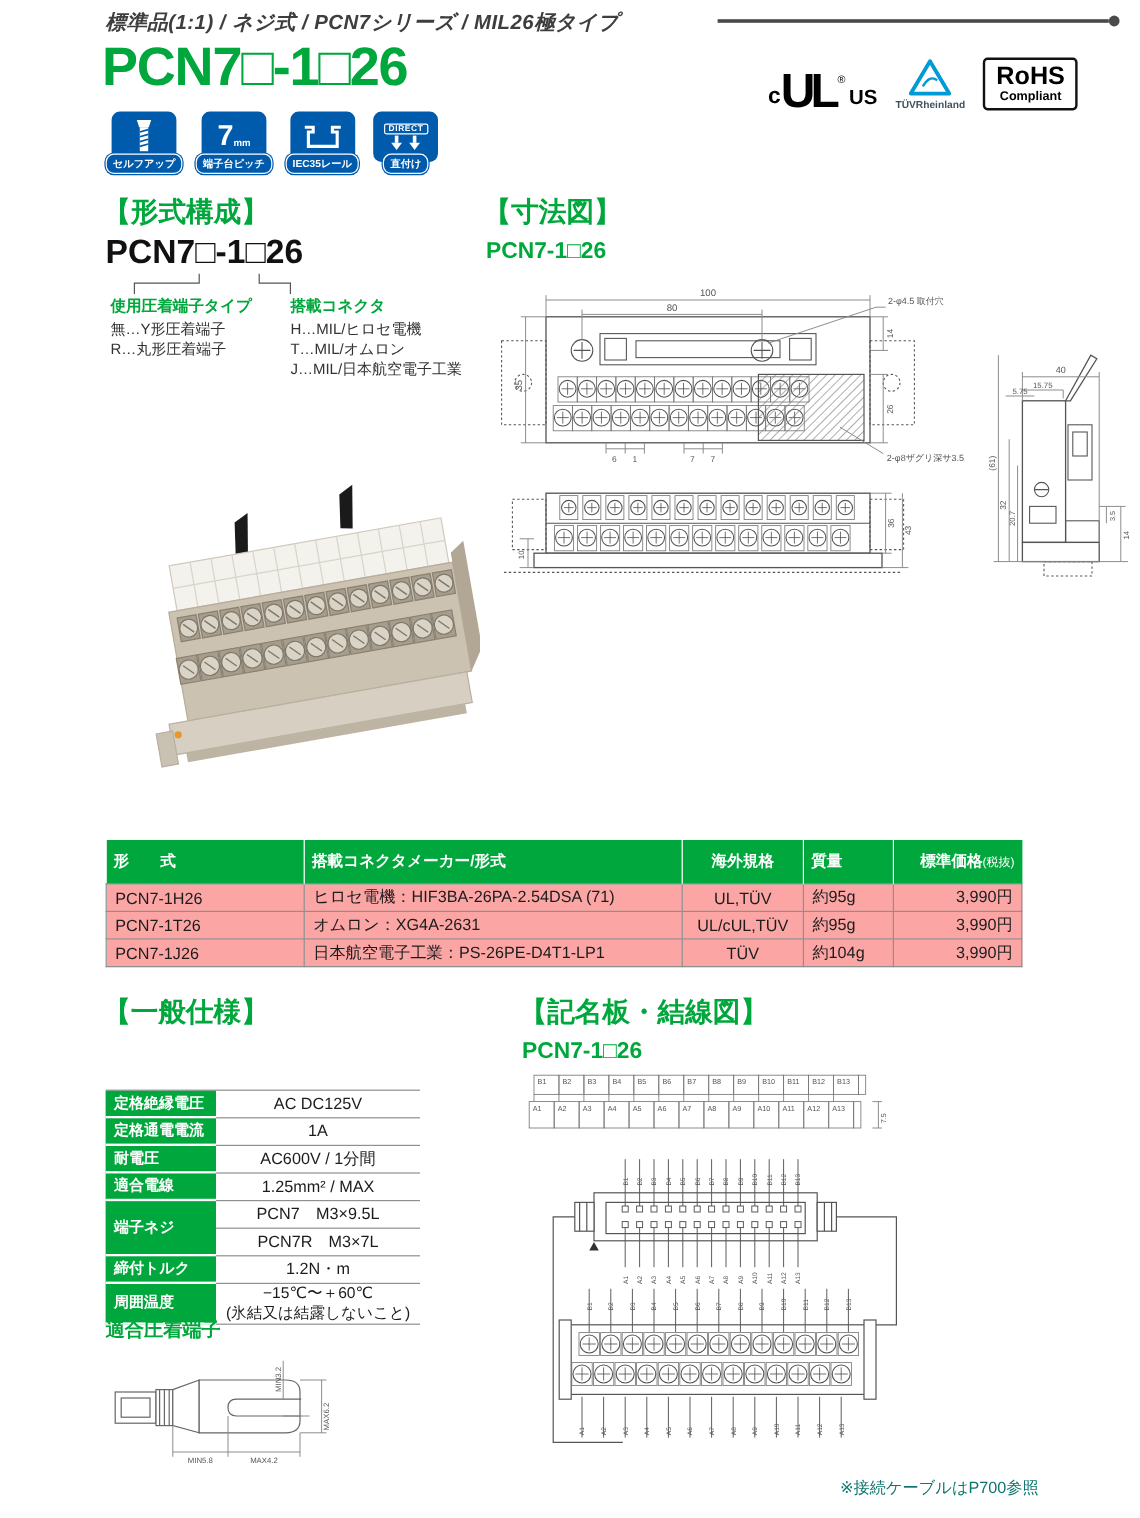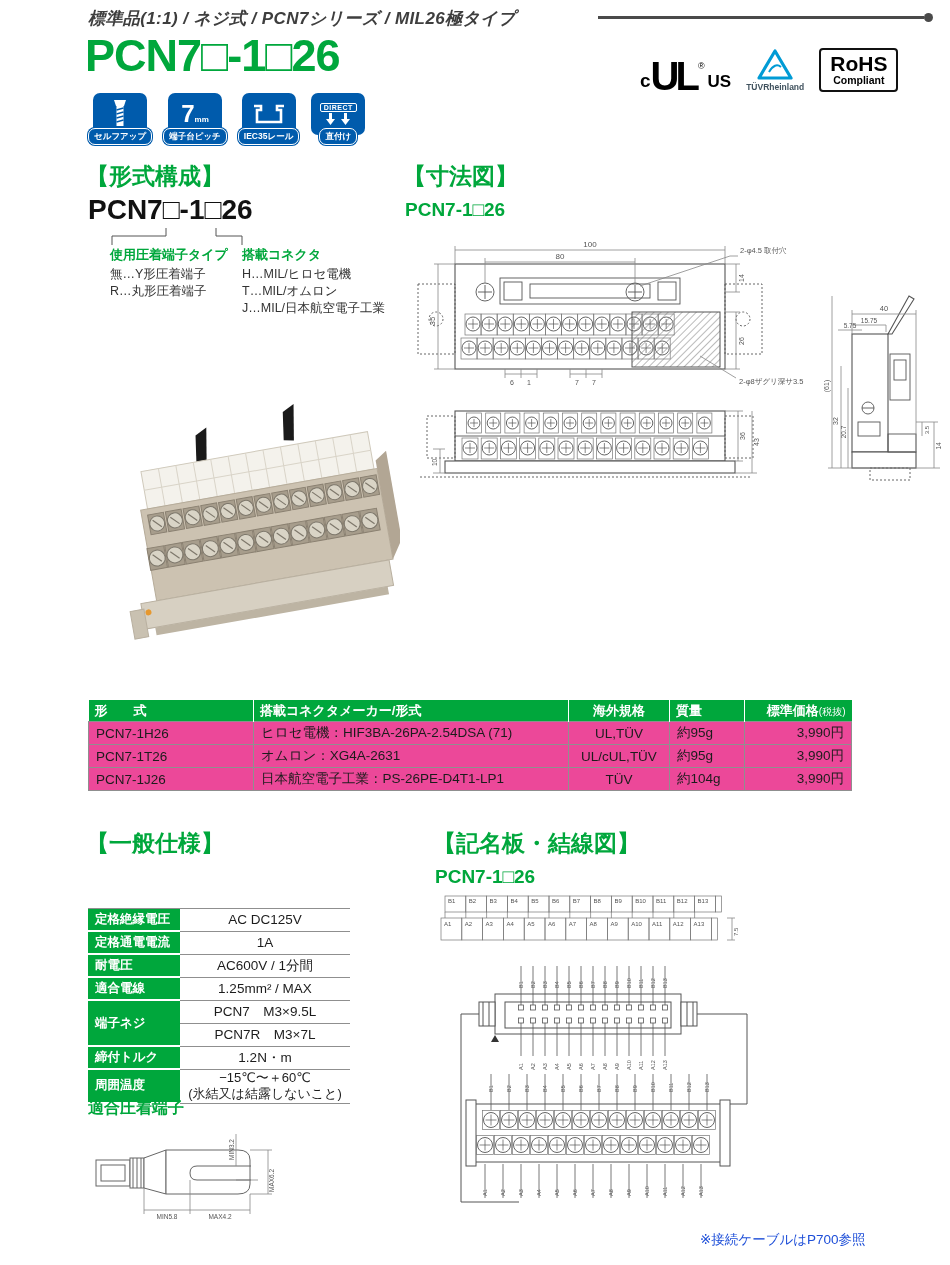--- a/index.html
+++ b/index.html
@@ -33,40 +33,40 @@
   .direct-box{border:1.5px solid #fff;color:#fff;font-size:7px;font-weight:800;padding:0 3px;border-radius:2px;letter-spacing:.5px;}
   
   .h-green{font-size:23px;font-weight:800;color:var(--green);}
   .sub-green{font-size:19px;font-weight:800;color:var(--green);}
   .h-small-green{font-size:16px;font-weight:800;color:var(--green);}
   .model-big{left:88px;top:194px;font-size:28px;font-weight:900;color:#111;letter-spacing:0;}
   .callout-title{font-size:13px;font-weight:800;color:var(--green);margin-bottom:2px;}
   .callout-item{font-size:12.5px;color:#333;line-height:17px;}
   
   .sel-table{left:88px;top:700px;border-collapse:collapse;}
-  .sel-table th{background:var(--green);color:#fff;font-size:13px;font-weight:bold;height:21px;border-right:1.5px solid #fff;padding:0 6px;margin-left:28px;}
+  .sel-table th{background:var(--green);color:#fff;font-size:13px;font-weight:bold;height:36px;border-right:1.5px solid #fff;padding:0 6px;margin-left:28px;}
   .sel-table th:last-child{border-right:0;}
-  .sel-table td{border:1px solid #8f8f8f;font-size:13.5px;color:#1c1c1c;height:22px;padding:0 7px;background:#ec4899;}
+  .sel-table td{border:1px solid #8f8f8f;font-size:13.5px;color:#1c1c1c;height:22px;padding:0 7px;background:#fca5a5;}
   .th-note{font-size:10px;font-weight:normal;text-align:center;}
   .c-model{width:150px;text-align:left;}
   .c-connector{width:300px;text-align:left;}
   .c-standards{width:86px;text-align:center;}
   .c-weight{width:60px;text-align:left;}
   .c-price{width:92px;text-align:right;}
   
   .spec-table{left:88px;top:866px;width:262px;border-top:1px solid #8f8f8f;margin-top:42px;}
   .spec-row{display:flex;}
   .spec-label{width:92px;background:var(--green);color:#fff;font-size:12.5px;font-weight:bold;display:flex;align-items:center;padding-left:7px;box-sizing:border-box;border-bottom:2px solid #fff;}
   .spec-value{flex:1;display:flex;flex-direction:column;justify-content:center;align-items:center;font-size:13.5px;color:#1c1c1c;border-bottom:1px solid #8f8f8f;min-height:23px;box-sizing:border-box;}
   .spec-line{line-height:1.25;}
   .spec-value.divided{padding:0;}
   .divided .spec-line{width:100%;height:22px;display:flex;align-items:center;justify-content:center;}
   .divided .spec-line + .spec-line{border-top:1px solid #8f8f8f;}
   .stacked .spec-line{font-size:13px;}
-  .footer-note{left:700px;top:1231px;font-size:13.5px;color:#1d4ed8;}
+  .footer-note{left:700px;top:1231px;font-size:13.5px;color:#0f766e;}
   svg text{font-family:"Liberation Sans","DejaVu Sans",sans-serif;fill:#555;}
   .dl{stroke:#888;stroke-width:.8;fill:none;}
   .bd{stroke:#555;stroke-width:1.1;fill:#fff;}
   .bd2{stroke:#555;stroke-width:.9;fill:none;}
   .dash{stroke-dasharray:2 2;}
 </style>
 </head>
 <body>
 
 <div id="page">
@@ -146,21 +146,21 @@
   </div>
 
   <div class="abs h-green" style="left:86px;top:161px;">【形式構成】</div>
   <div class="abs model-big">PCN7□-1□26</div>
   <svg class="abs" style="left:110px;top:228px;" width="150" height="18" viewBox="0 0 150 18">
     <g stroke="#555" stroke-width="1" fill="none">
       <polyline points="56,0 56,8 2,8 2,17"></polyline>
       <polyline points="106,0 106,8 132,8 132,17"></polyline>
     </g>
   </svg>
-  <div class="abs" style="left:110px;top:246px;">
+  <div class="abs" style="left:92px;top:246px;">
     <div class="callout-title">使用圧着端子タイプ</div>
     <div class="callout-item">無…Y形圧着端子</div>
     <div class="callout-item">R…丸形圧着端子</div>
   </div>
   <div class="abs" style="left:242px;top:246px;">
     <div class="callout-title">搭載コネクタ</div>
     <div class="callout-item">H…MIL/ヒロセ電機</div>
     <div class="callout-item">T…MIL/オムロン</div>
     <div class="callout-item">J…MIL/日本航空電子工業</div>
   </div>

